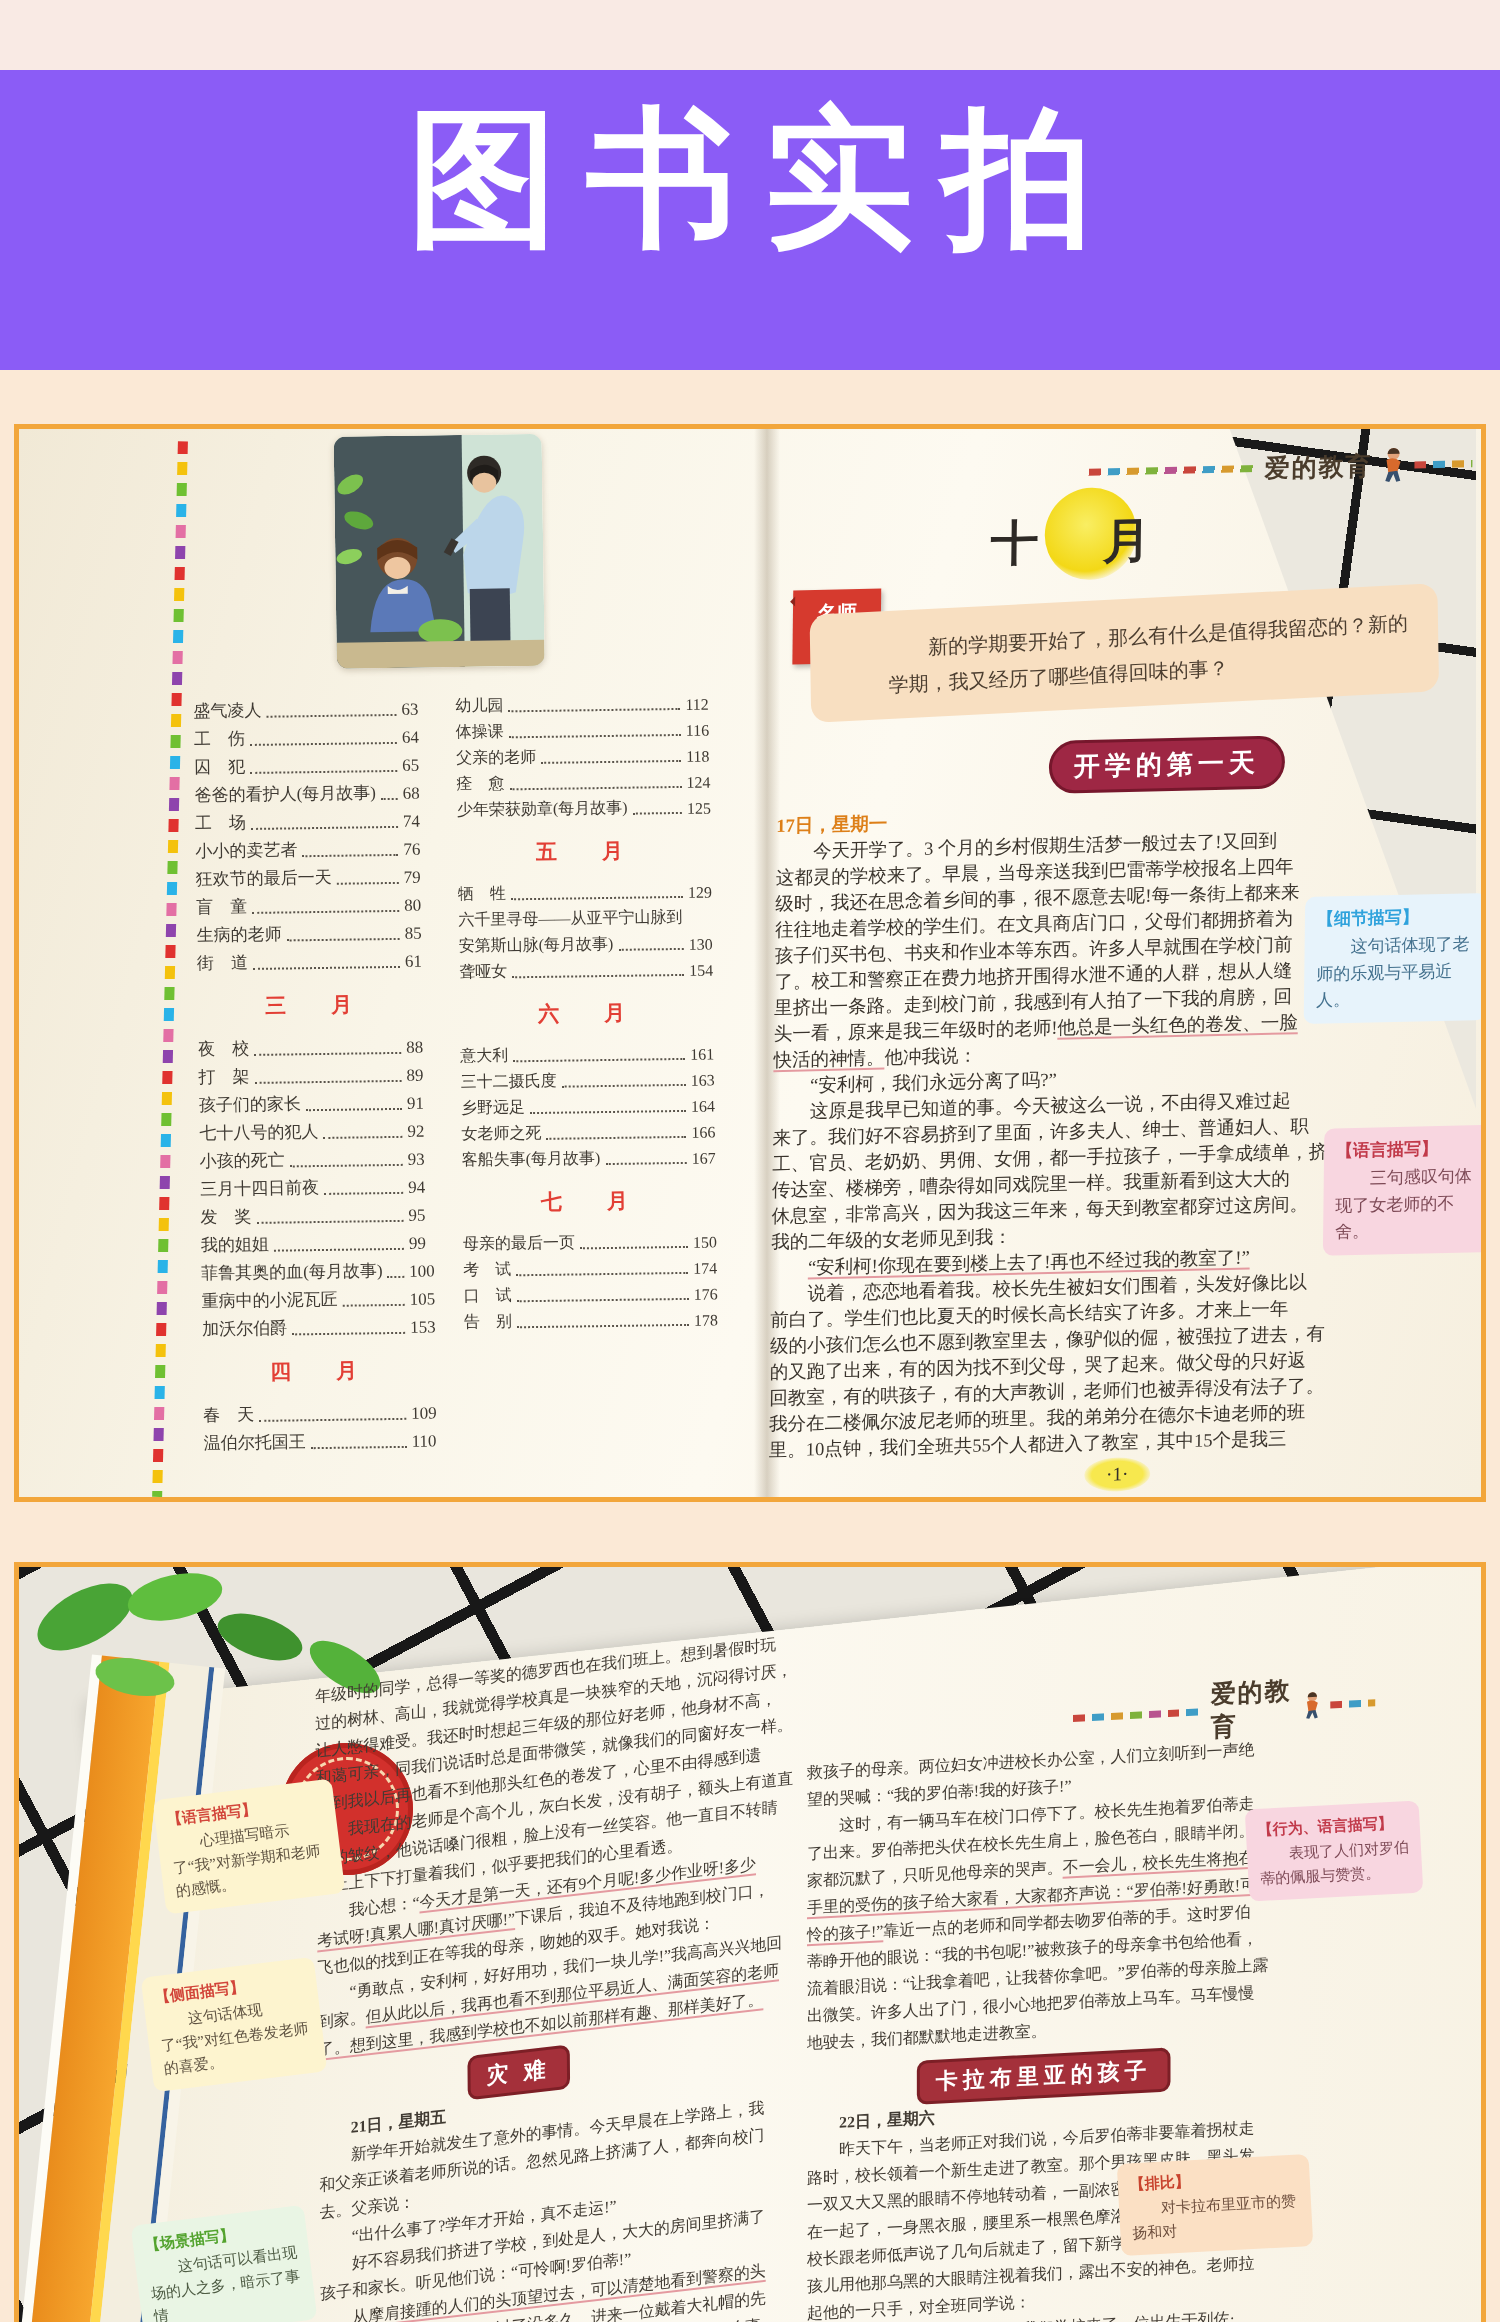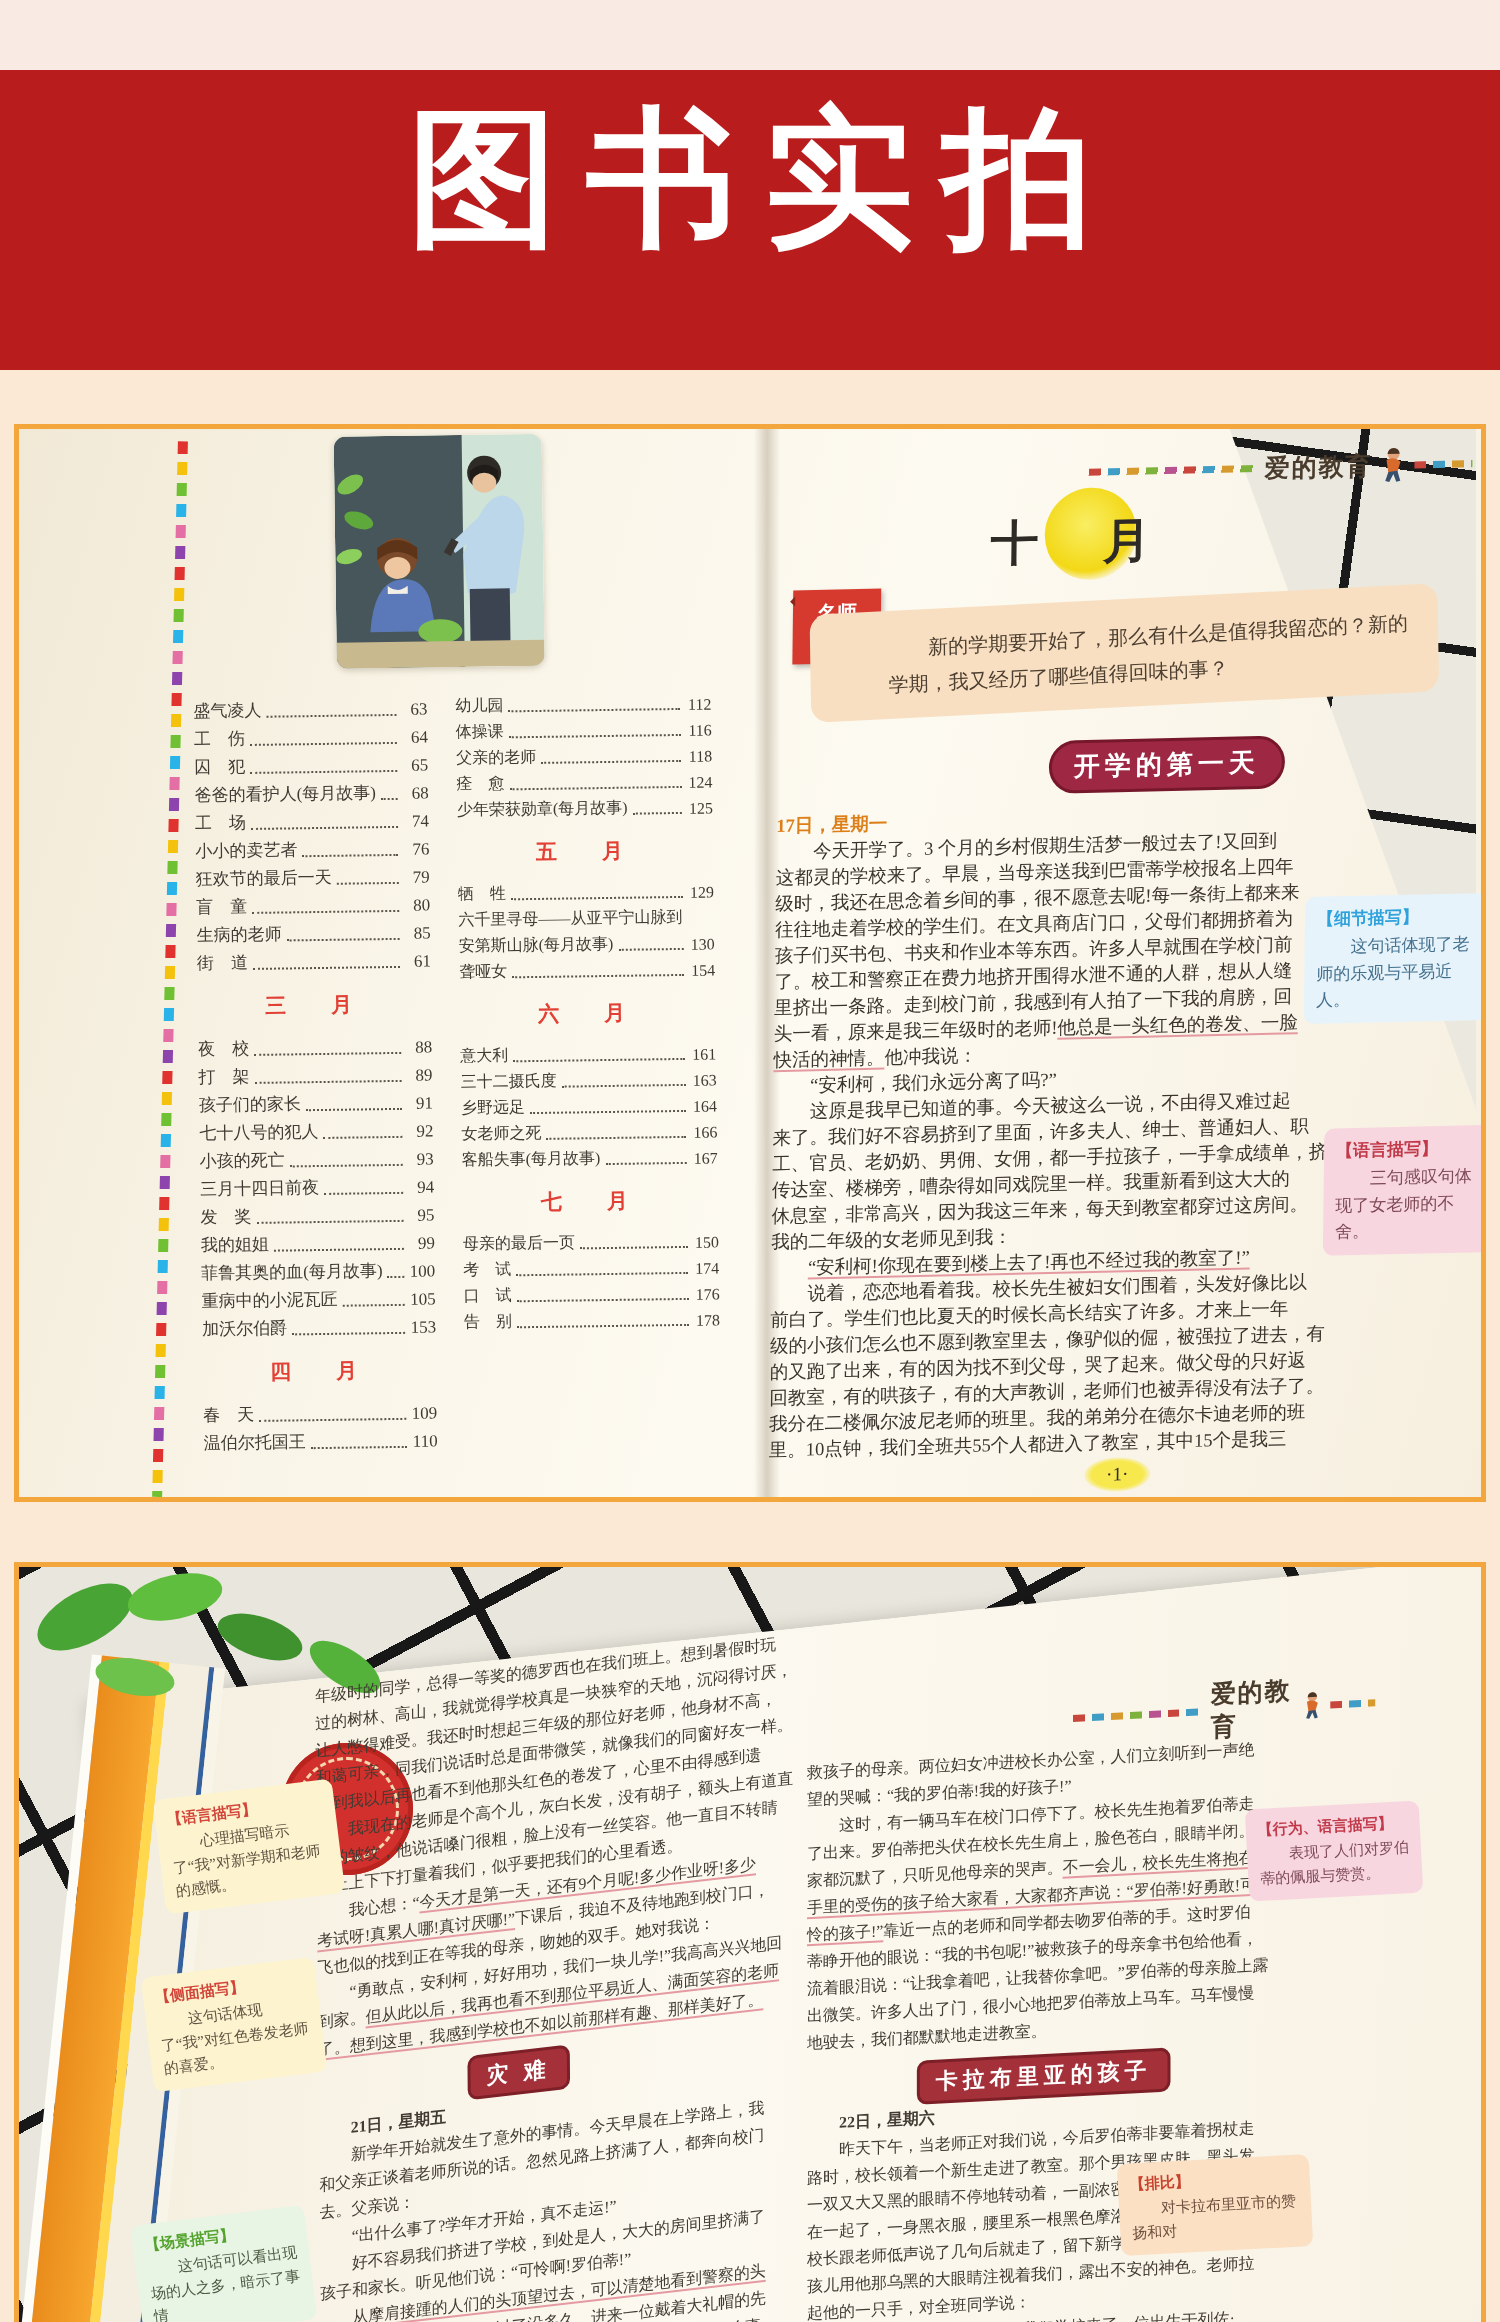--- a/index.html
+++ b/index.html
@@ -1,21 +1,21 @@
 <!DOCTYPE html>
 <html><head>
 <meta charset="utf-8">
 <style>
   html,body{margin:0;padding:0;}
   body{font-family:"Liberation Serif","DejaVu Serif",serif;}
   .page{position:relative;width:1500px;height:2322px;background:#fbe9d6;overflow:hidden;}
 
   
   .strip-top{position:absolute;left:0;top:0;width:1500px;height:70px;background:#f9eae4;}
-  .banner{position:absolute;left:0;top:70px;width:1500px;height:300px;background:#b91c1c;}
+  .banner{position:absolute;left:0;top:70px;width:1500px;height:300px;background:#8b5cf6;}
   .banner-title{position:absolute;left:0;top:10px;width:1500px;text-align:center;
     font-size:150px;font-weight:bold;color:#ffffff;letter-spacing:28px;padding-left:28px;box-sizing:border-box;}
   .banner-sub{position:absolute;left:0;top:232px;width:1500px;display:flex;align-items:center;justify-content:center;gap:20px;}
   .sub-bar{width:92px;height:4px;background:#ffffff;}
   .sub-text{color:#ffffff;font-size:36px;font-weight:bold;letter-spacing:2px;font-family:"Liberation Sans","DejaVu Sans",sans-serif;}
 
   
   .photo{position:absolute;left:14px;width:1472px;border:5px solid #f2a63b;background:#f6f0e1;box-sizing:border-box;overflow:hidden;}
   .photo1{top:424px;height:1078px;}
   .photo2{top:1562px;height:760px;border-bottom:none;}
@@ -40,21 +40,21 @@
       #8e44ad 105px 118px,transparent 118px 126px);}
   .p1-illu{position:absolute;left:322px;top:2px;width:208px;height:232px;border-radius:12px;overflow:hidden;
     box-shadow:0 2px 6px rgba(90,70,40,.25);}
   .toc-col{position:absolute;color:#3f3a33;}
   .toc-col1{left:178px;top:258px;width:234px;font-size:17px;}
   .toc-col2{left:440px;top:258px;width:256px;font-size:16px;}
   .toc-row{display:flex;align-items:flex-end;white-space:nowrap;}
   .toc-col1 .toc-row{height:28px;}
   .toc-col2 .toc-row{height:26px;}
   .toc-dots{flex:1;border-bottom:2px dotted #5a544b;margin:0 5px 4px 5px;min-width:12px;}
-  .toc-pn{min-width:26px;text-align:right;}
+  .toc-pn{min-width:26px;text-align:left;}
   .toc-month{color:#e23f35;font-weight:bold;letter-spacing:12px;font-size:21px;margin:18px 0 12px;text-align:center;}
 
   
   .p1-right{position:absolute;left:748px;top:4px;width:716px;height:1062px;transform:rotate(-1.3deg) skewX(-2deg);transform-origin:50% 0;}
   .bk-header{position:absolute;display:flex;align-items:center;gap:8px;}
   .p1-right .bk-header{left:322px;top:20px;}
   .cdash{height:7px;background:repeating-linear-gradient(90deg,
       #c9463c 0 12px,transparent 12px 19px,
       #3f9dc6 19px 31px,transparent 31px 38px,
       #d79a2e 38px 50px,transparent 50px 57px,

